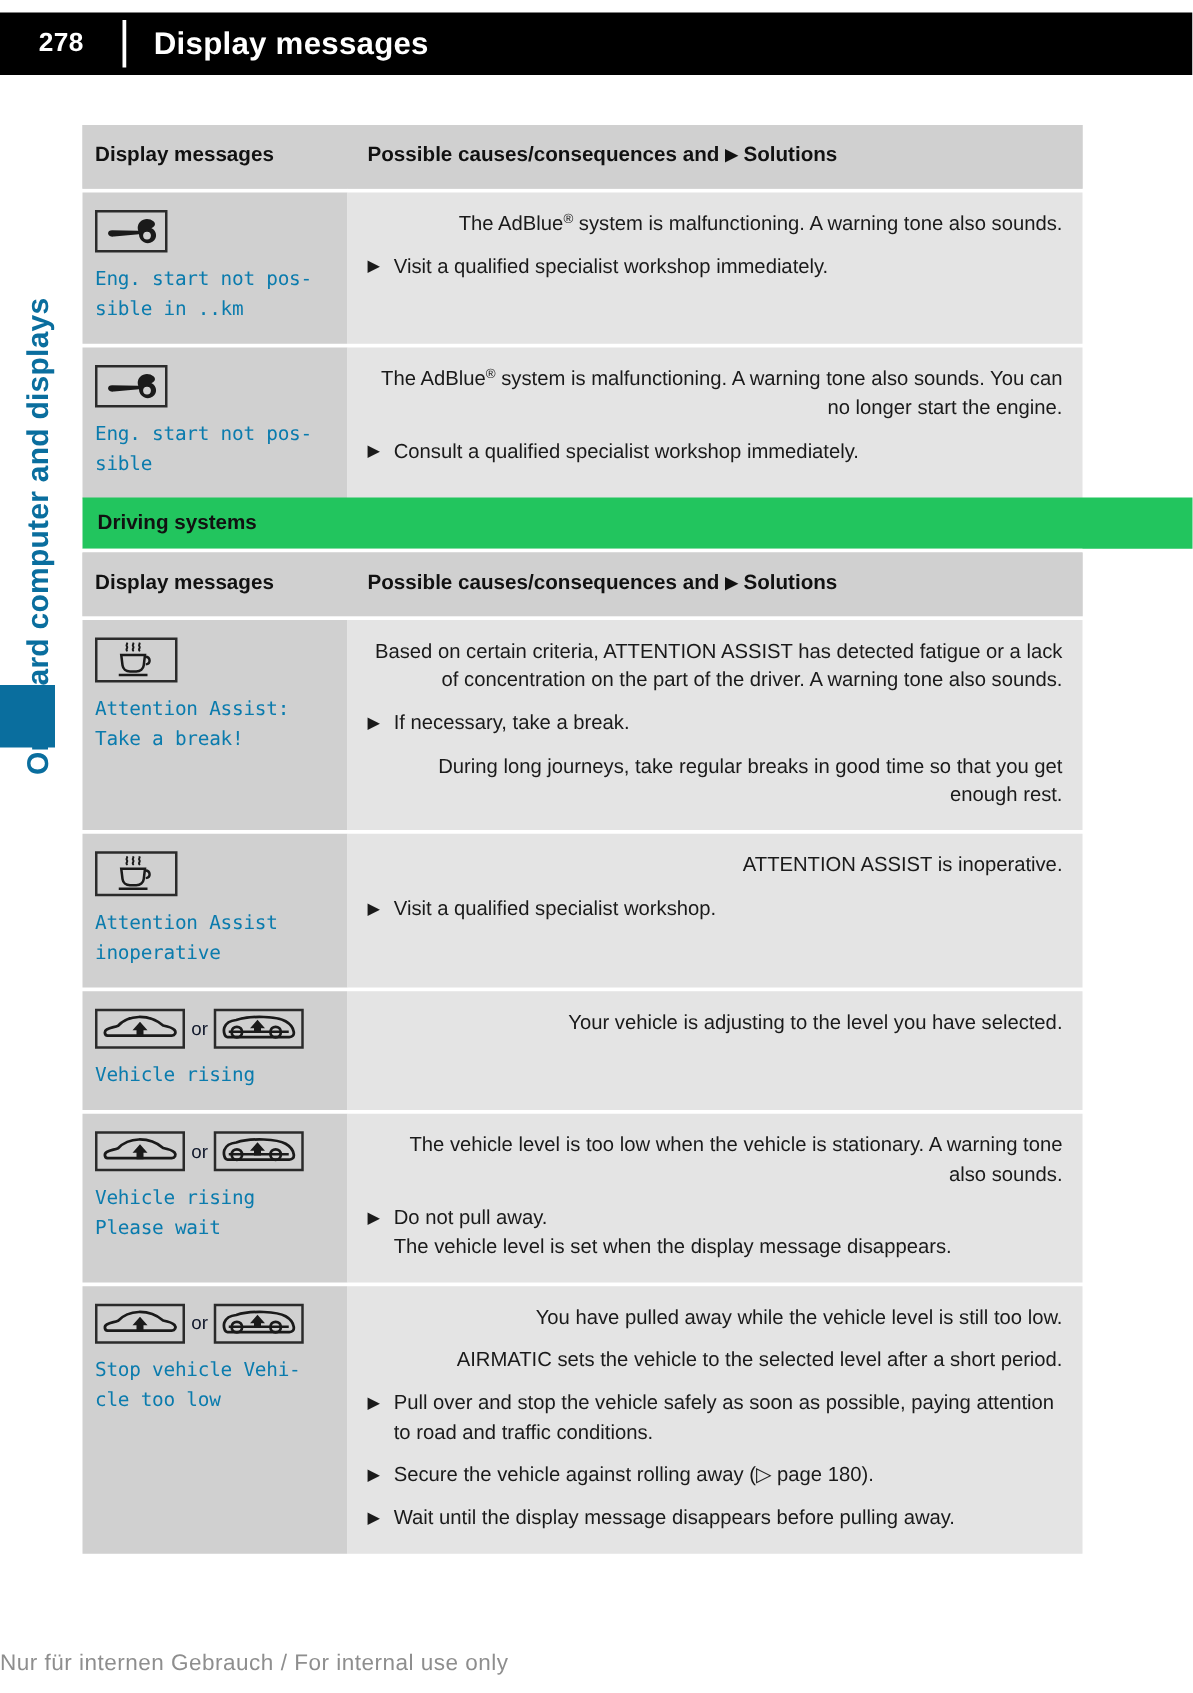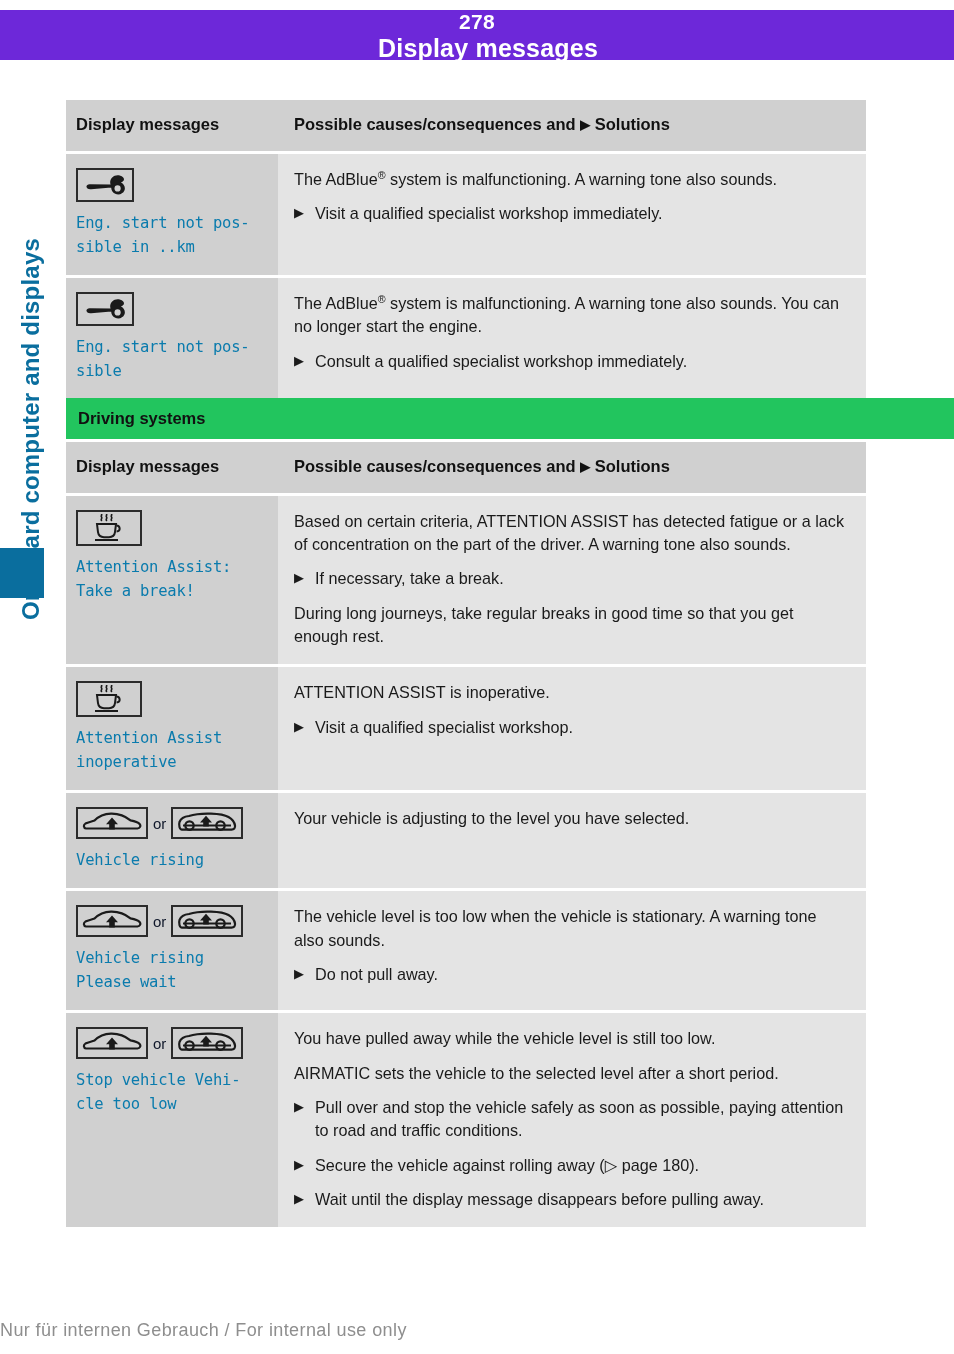--- a/index.html
+++ b/index.html
@@ -11,24 +11,23 @@
     font-family: "Liberation Sans", sans-serif;
     position: relative;
     overflow: hidden;
   }
 
   
   #header-bar {
     position: absolute;
     left: 0; top: 10px;
     width: 954px; height: 50px;
-    background: #6d28d9;
+    background: #000000;
     display: flex;
     align-items: center;
-    flex-direction: column;
   }
   #page-number {
     width: 98px;
     text-align: center;
     color: #ffffff;
     font-size: 21px;
     font-weight: bold;
     letter-spacing: .3px;
   }
   #header-divider {
@@ -118,20 +117,21 @@
     letter-spacing: -.2px;
     margin-top: 9px;
     white-space: pre-line;
   }
 
   .para {
     font-size: 16.2px;
     color: #1a1a1a;
     line-height: 1.44;
     margin: 0 0 11px 0;
+    text-align: right;
   }
   .para:last-child { margin-bottom: 0; }
 
   .step {
     font-size: 16.2px;
     color: #1a1a1a;
     line-height: 1.44;
     margin: 0 0 11px 0;
     padding-left: 21px;
     position: relative;
@@ -367,20 +367,21 @@
           </span>
         </div>
       <div class="msg-text">Vehicle rising
 Please wait</div>
     </div>
     <div class="col-right">
         <div class="para">The vehicle level is too low when the vehicle is stationary. A warning tone also sounds.</div>
         <div class="step">
         <span class="bullet">▶</span>
         <span>Do not pull away.</span>
+        <span class="sub">The vehicle level is set when the display message disappears.</span>
       </div>
       </div>
   </div>
     <div class="t-row body-row">
     <div class="col-left">
       <div class="icon-row">
           <span class="icon-box box-car">
     <svg width="60" height="24" viewBox="0 0 60 24" aria-hidden="true">
       <path d="M4 17.5 C1.5 17.2 1.2 13.8 3.4 12.6 C6.5 11 9.5 10.8 12.5 9.6
                C16.5 5.4 21 2.8 29 2.6 C37.5 2.4 44 5.6 48.5 9.4

